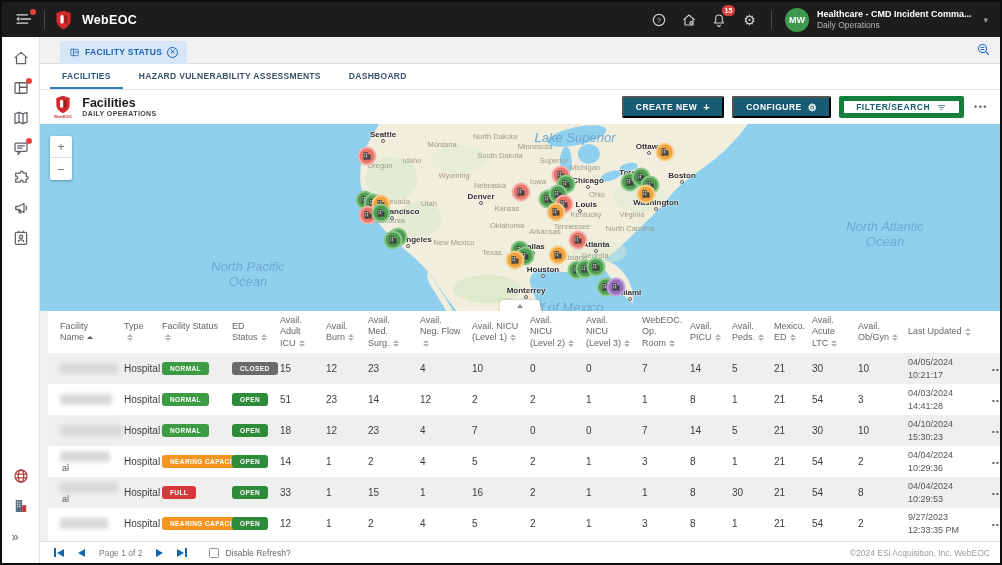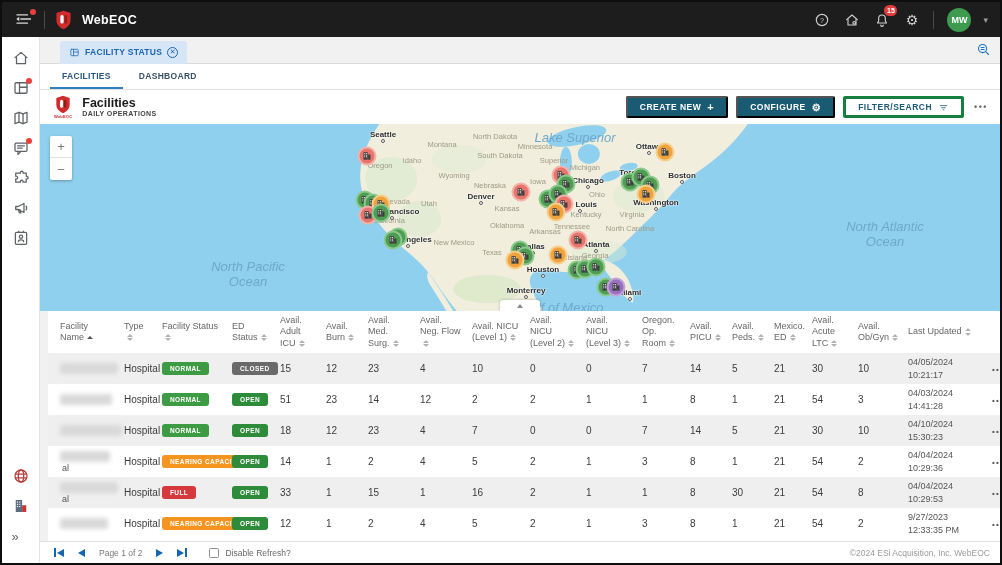--- a/index.html
+++ b/index.html
@@ -55,21 +55,21 @@
   
   .bhdr { height:34px; display:flex; align-items:center; padding:0 10px 0 14px; flex-shrink:0; background:#fff; }
   .bhdr-logo { display:flex; flex-direction:column; align-items:center; margin-right:10px; }
   .bhdr-logo svg { width:16px; height:19px; }
   .bhdr-logo .logotext { font-size:4px; color:#c02828; font-weight:bold; letter-spacing:.2px; }
   .bhdr-title { font-size:12.5px; font-weight:bold; color:#1c1c1c; line-height:1.1; }
   .bhdr-sub { font-size:7px; font-weight:bold; color:#444; letter-spacing:.4px; }
   .bhdr-right { margin-left:auto; display:flex; align-items:center; gap:8px; }
   .btn { height:22px; display:flex; align-items:center; gap:6px; padding:0 12px; border-radius:2px; font-size:8.5px; font-weight:bold; letter-spacing:.5px; cursor:pointer; }
   .btn.solid { background:#1a5b74; color:#fff; }
-  .btn.outline { background:#fff; color:#1a5b74; border:3px solid #15803d; }
+  .btn.outline { background:#fff; color:#1a5b74; border:5px solid #15803d; }
   .btn .plus { font-size:11px; font-weight:bold; }
   .btn .gearch { font-size:10px; }
   .btn svg { width:11px; height:11px; }
   .more-dots { color:#6b6b6b; font-size:9px; letter-spacing:1.5px; font-weight:bold; cursor:pointer; padding:0 2px; }
 
   
   .map { position:relative; height:187px; flex-shrink:0; overflow:hidden; background:#8fd0ee; }
   .map svg.land { position:absolute; inset:0; width:100%; height:100%; }
   .maplabel { position:absolute; transform:translate(-50%,-50%); white-space:pre-line; text-align:center; pointer-events:none; }
   .lbl-state { font-size:7.5px; color:#9d9b88; }
@@ -158,20 +158,24 @@
             <path class="s" d="M10 19.5a2 2 0 0 0 4 0"></path>
           </svg>
         <span class="bell-badge">15</span>
       </span>
       <span class="tb-ic">
           <span class="gear-glyph">⚙</span>
         </span>
       <span class="tb-divider"></span>
       <div class="account">
         <span class="avatar">MW</span>
+        <span class="acct-lines">
+          <span class="acct-name">Healthcare - CMD Incident Comma...</span>
+          <span class="acct-sub">Daily Operations</span>
+        </span>
         <span class="chev-down">▾</span>
       </div>
     </div>
   </header>
 
   <div class="shell">
 
     <nav class="sidebar">
       <div id="sb-top" style="display:flex;flex-direction:column;align-items:center;">
           <span class="sb-ic"><svg viewBox="0 0 24 24">
@@ -243,20 +247,21 @@
           <svg viewBox="0 0 24 24">
               <circle class="s" cx="10.5" cy="10.5" r="6.5"></circle>
               <path class="s" d="M15.5 15.5 20 20"></path>
               <path class="s" d="M8 8.8h5M8 12h5"></path>
             </svg>
         </span>
       </div>
 
       <div class="tabs" id="tabs">
           <div class="tab active">FACILITIES</div>
+          <div class="tab">HAZARD VULNERABILITY ASSESSMENTS</div>
           <div class="tab">DASHBOARD</div>
         </div>
 
       <div class="bhdr">
         <span class="bhdr-logo">
           <svg viewBox="0 0 24 28">
               <path d="M12 1 22 4.2V14c0 6.3-4.3 10.5-10 13C6.3 24.5 2 20.3 2 14V4.2z" fill="#d22b2b"></path>
               <rect x="7.6" y="7" width="4.6" height="12" rx="2.3" fill="#fff"></rect>
               <rect x="13.4" y="7" width="3.6" height="12" rx="1.8" fill="#8f1d1d"></rect>
             </svg>
@@ -918,21 +923,21 @@
                       <span class="t-dn"></span>
                     </span></th>
                   <th><span>Avail. NICU (Level 2)</span><span class="sortcol">
                       <span class="t-up"></span>
                       <span class="t-dn"></span>
                     </span></th>
                   <th><span>Avail. NICU (Level 3)</span><span class="sortcol">
                       <span class="t-up"></span>
                       <span class="t-dn"></span>
                     </span></th>
-                  <th><span>Oregon. Op. Room</span><span class="sortcol">
+                  <th><span>WebEOC. Op. Room</span><span class="sortcol">
                       <span class="t-up"></span>
                       <span class="t-dn"></span>
                     </span></th>
                   <th><span>Avail. PICU</span><span class="sortcol">
                       <span class="t-up"></span>
                       <span class="t-dn"></span>
                     </span></th>
                   <th><span>Avail. Peds.</span><span class="sortcol">
                       <span class="t-up"></span>
                       <span class="t-dn"></span>

